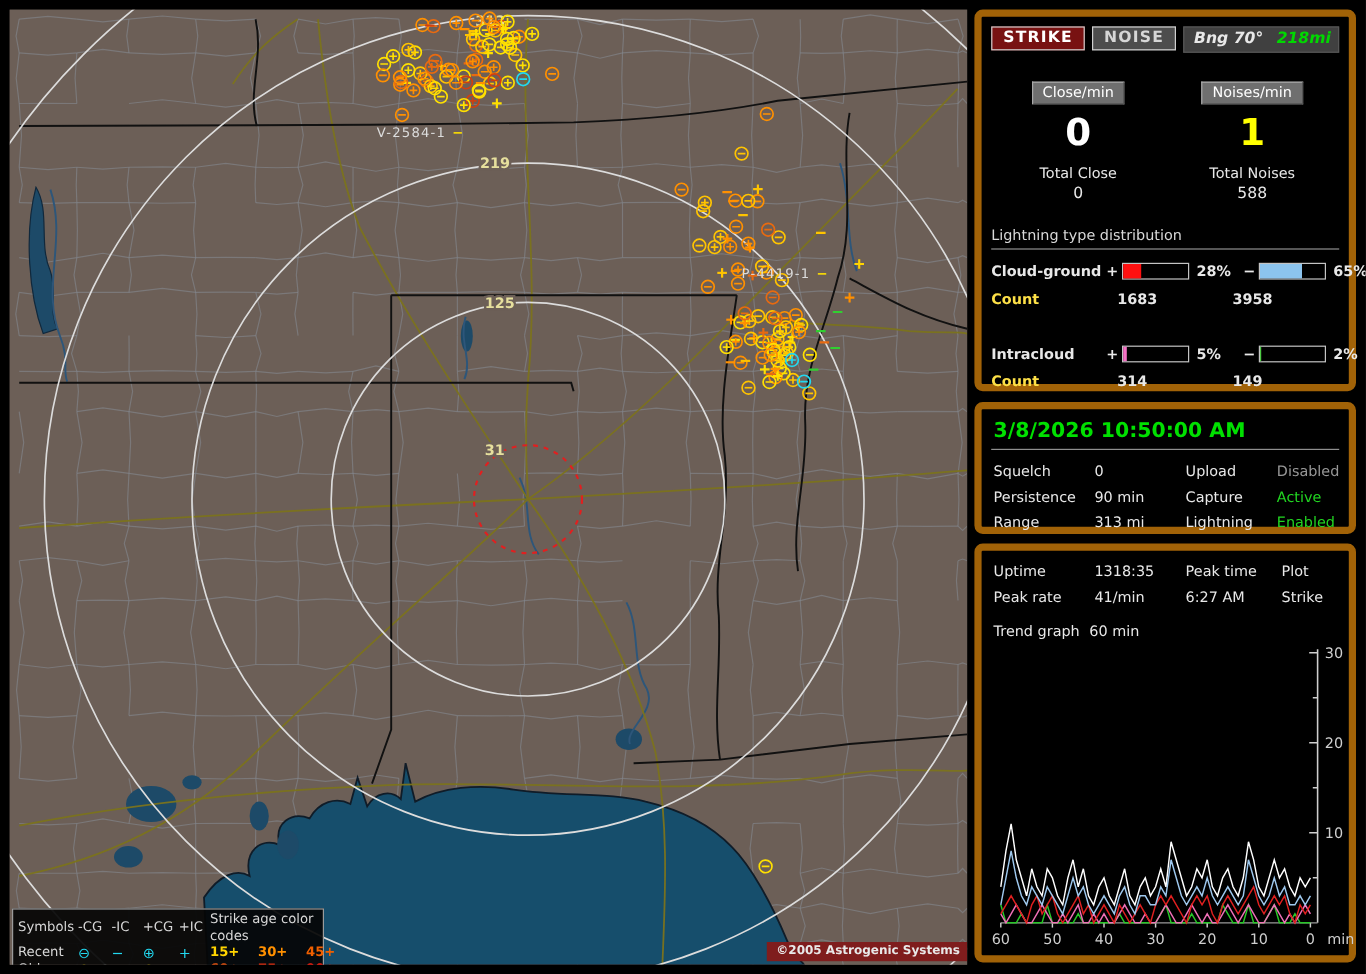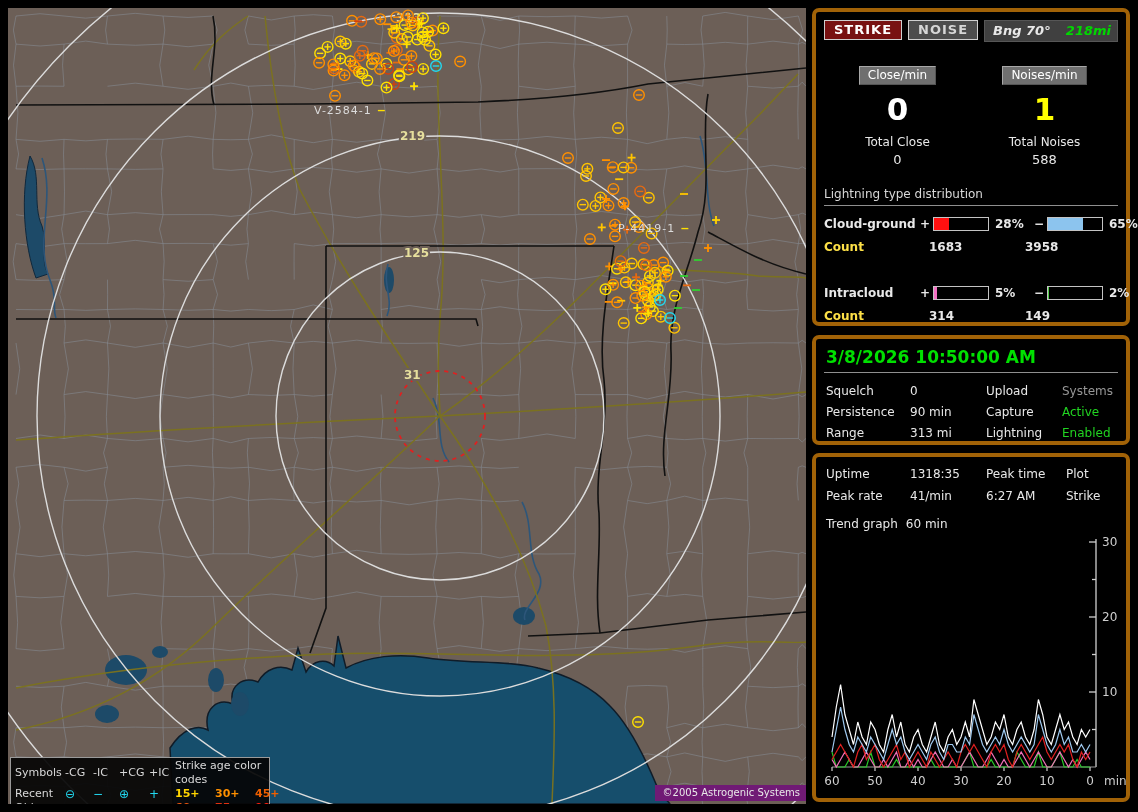--- a/index.html
+++ b/index.html
@@ -10,25 +10,25 @@
   #map-svg{display:block}
   .ring-label{font-size:12px;fill:#e6df9d;paint-order:stroke;stroke:#6c5f57;stroke-width:4px;font-weight:bold;}
   .cell-label{font-size:11px;fill:#dcdcdc;letter-spacing:1px;}
   .cell-dash{fill:#ffe000;font-weight:bold;}
   
   #map-legend{position:absolute;left:2px;top:749px;width:250px;background:rgba(5,5,5,.93);
     border:1px solid #9a9a9a;color:#d8d8d8;font-size:11px;line-height:14px;padding:1px 4px 2px 4px;}
   .lg-row{display:grid;grid-template-columns:50px 28px 26px 30px 26px 40px 40px 40px;align-items:center;}
   .lg-sym{font-size:12px;text-align:left;}
   .lg-age{font-weight:bold;}
-  #copyright{position:absolute;right:0;top:777px;background:#701a75;color:#e8e8e8;font-size:10px;
-    padding:2px 6px 3px 8px;}
+  #copyright{position:absolute;right:0;top:777px;background:#7f1d1d;color:#e8e8e8;font-size:10px;
+    padding:2px 6px 3px 8px;font-weight:bold;}
   
   #sidebar{position:absolute;left:812px;top:8px;width:320px;height:796px;color:#e8e8e8;}
-  .panel{position:absolute;left:0;width:318px;background:#000;border:4px solid #a16207;border-radius:7px;box-sizing:border-box;padding:8px;}
+  .panel{position:absolute;left:0;width:318px;background:#000;border:6px solid #a16207;border-radius:7px;box-sizing:border-box;padding:8px;}
   #panel-strikes{top:0;height:318px;}
   #panel-status{top:327px;height:110px;}
   #panel-uptime{top:445px;height:349px;}
   
   .btn-row{display:flex;align-items:flex-start;gap:6px;}
   .tbtn{font-weight:bold;font-size:13px;padding:1px 9px 2px 9px;border:1px solid #cfcfcf;letter-spacing:1px;cursor:default;}
   .tbtn.strike{background:#781212;color:#fff;}
   .tbtn.noise{background:#4d4d4d;color:#d6d6d6;}
   .bng-box{margin-left:auto;background:#404040;border:1px solid #565656;font-weight:bold;font-size:13px;
     padding:2px 6px 3px 8px;width:118px;display:flex;justify-content:space-between;font-style:italic;}
@@ -1543,21 +1543,21 @@
         <span class="v">149</span>
       </div>
     </div>
 
     <div class="panel" id="panel-status">
       <div class="dt">3/8/2026 10:50:00 AM</div>
       <div class="st-grid">
         <span>Squelch</span>
         <span>0</span>
         <span>Upload</span>
-        <span style="color: rgb(151, 151, 151);">Systems</span>
+        <span style="color: rgb(151, 151, 151);">Disabled</span>
         <span>Persistence</span>
         <span>90 min</span>
         <span>Capture</span>
         <span style="color: rgb(33, 212, 33);">Active</span>
         <span>Range</span>
         <span>313 mi</span>
         <span>Lightning</span>
         <span style="color: rgb(33, 212, 33);">Enabled</span>
       </div>
     </div>

